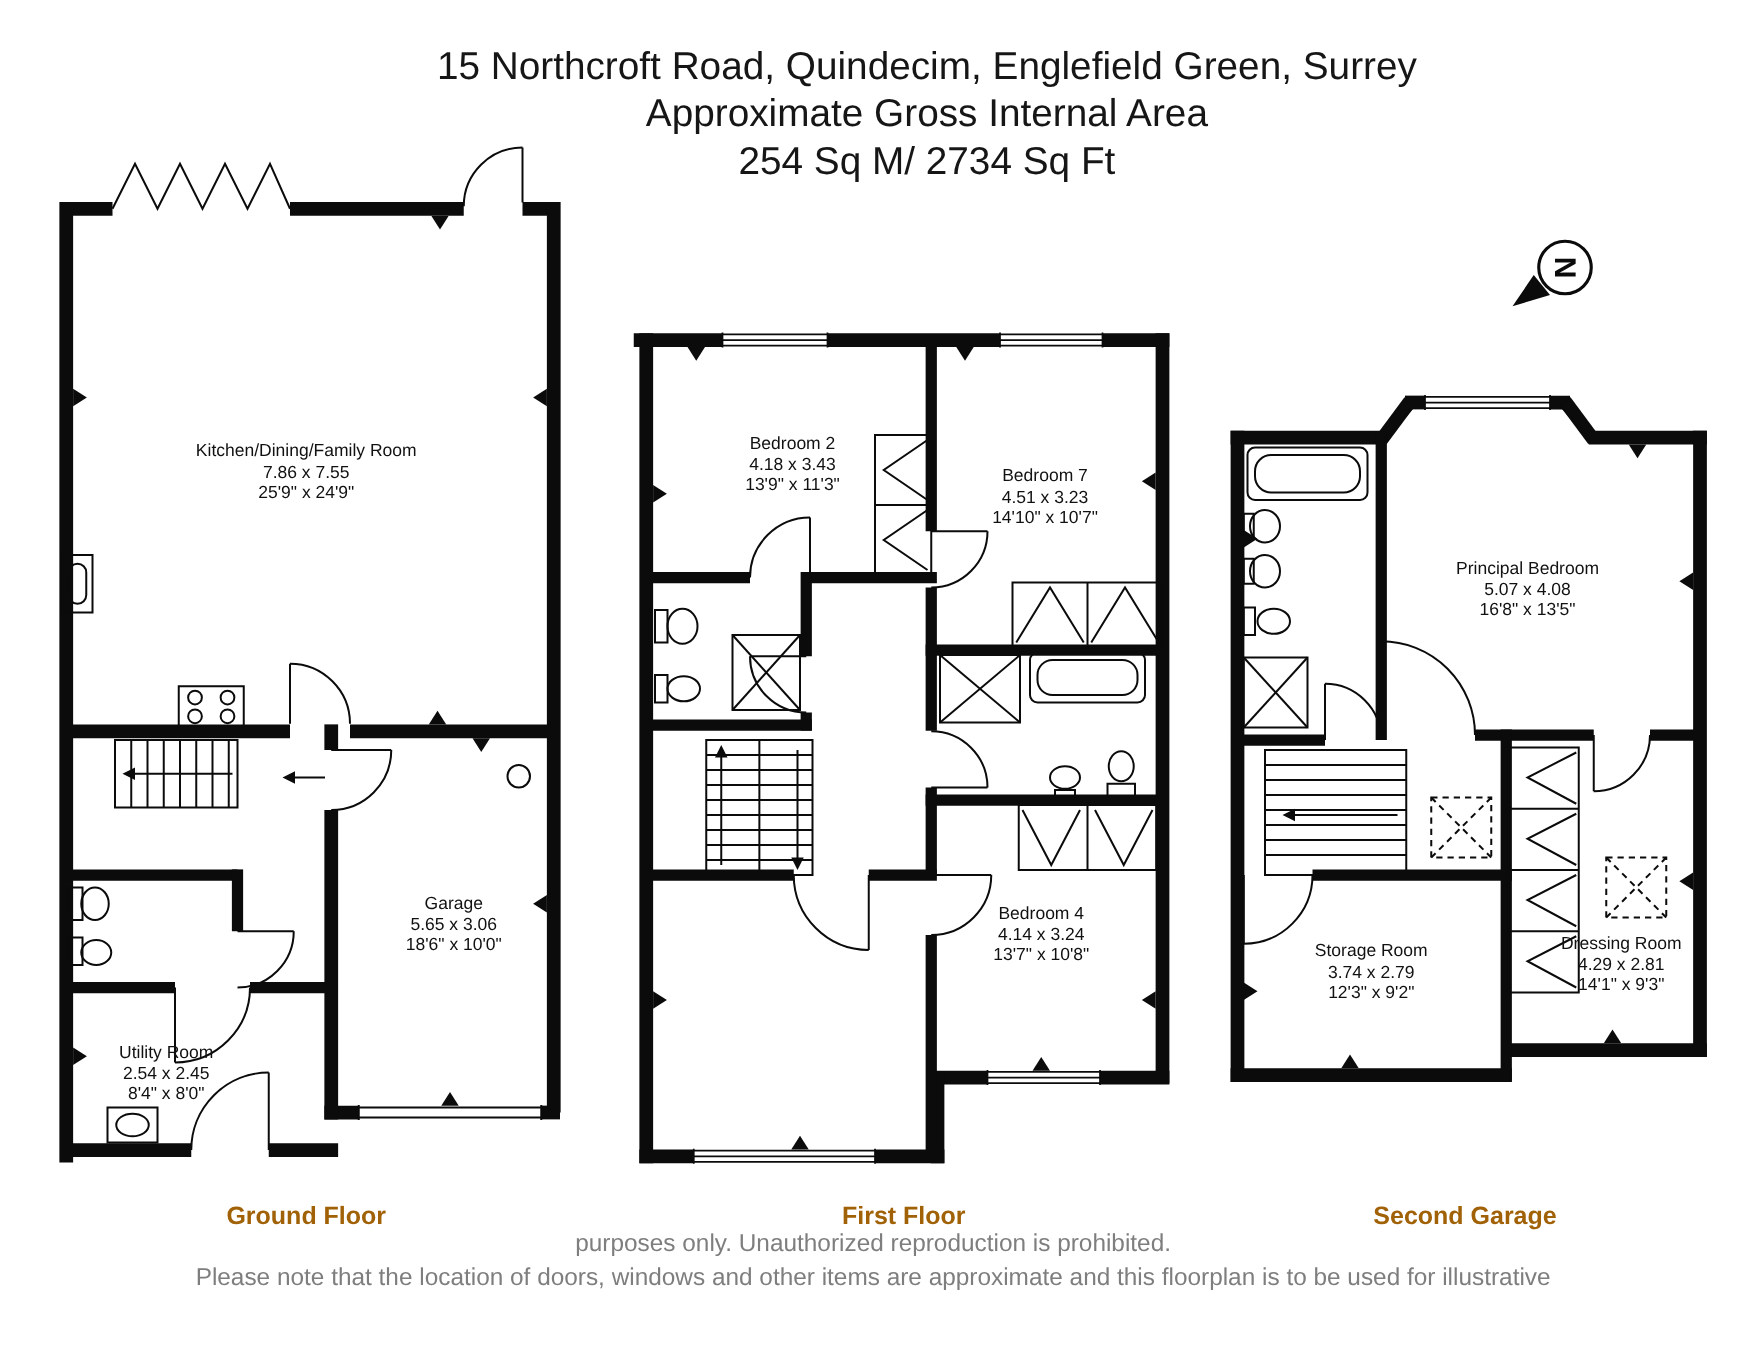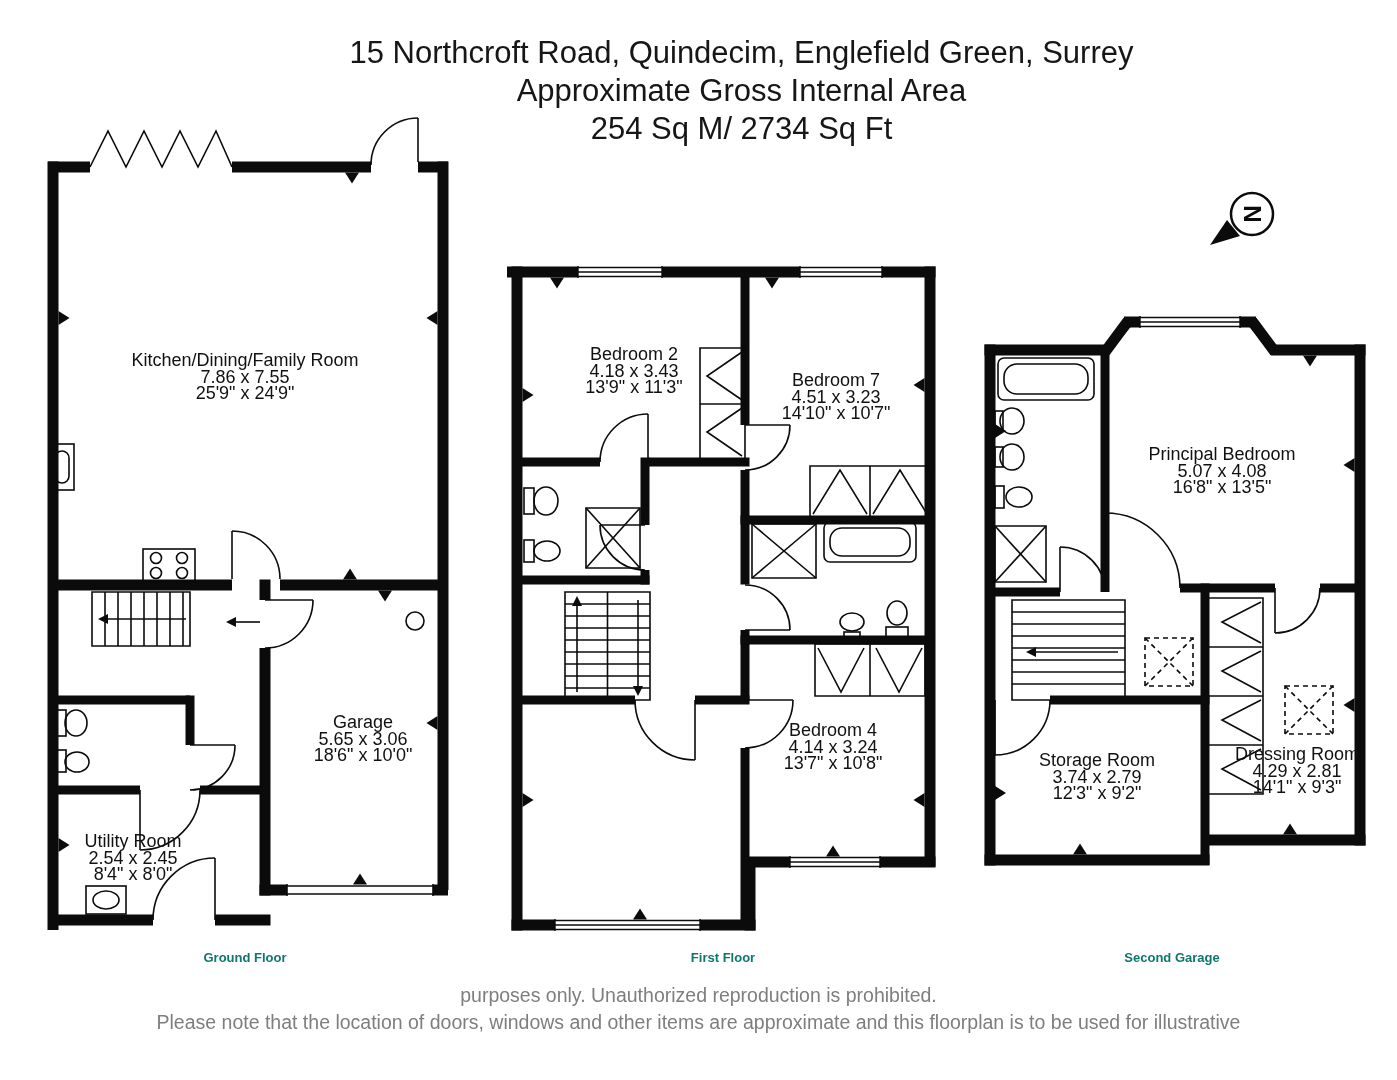--- a/index.html
+++ b/index.html
@@ -2,23 +2,23 @@
 <html><head>
 <meta charset="utf-8">
 <style>
   html,body{margin:0;padding:0;background:#fff;}
   .canvas{position:relative;width:1397px;height:1080px;background:#fff;
           font-family:"Liberation Sans",sans-serif;color:#141414;overflow:hidden;}
   svg.plan{position:absolute;left:0;top:0;}
   .title{position:absolute;left:0;top:34px;width:100%;text-align:center;padding-left:43px;}
   .title-line{font-size:31px;line-height:38px;font-weight:400;color:#161616;}
   .room-label{position:absolute;transform:translateX(-50%);text-align:center;
-              font-size:18px;line-height:16.5px;white-space:nowrap;color:#111;}
-  .floor-label{position:absolute;transform:translateX(-50%);font-size:13px;
-               font-weight:bold;color:#0f766e;white-space:nowrap;}
+              font-size:14px;line-height:16.5px;white-space:nowrap;color:#111;}
+  .floor-label{position:absolute;transform:translateX(-50%);font-size:20px;
+               font-weight:bold;color:#a16207;white-space:nowrap;margin-top:12px;}
   .disclaimer{position:absolute;left:0;top:982px;width:100%;text-align:center;
               color:#7e7e7e;font-size:19.5px;line-height:27px;}
 </style>
 </head>
 <body>
 
 <div class="canvas">
 
   <svg class="plan" width="1397" height="1080" viewBox="0 0 1397 1080">
     <g stroke="#0b0b0b" fill="none">

